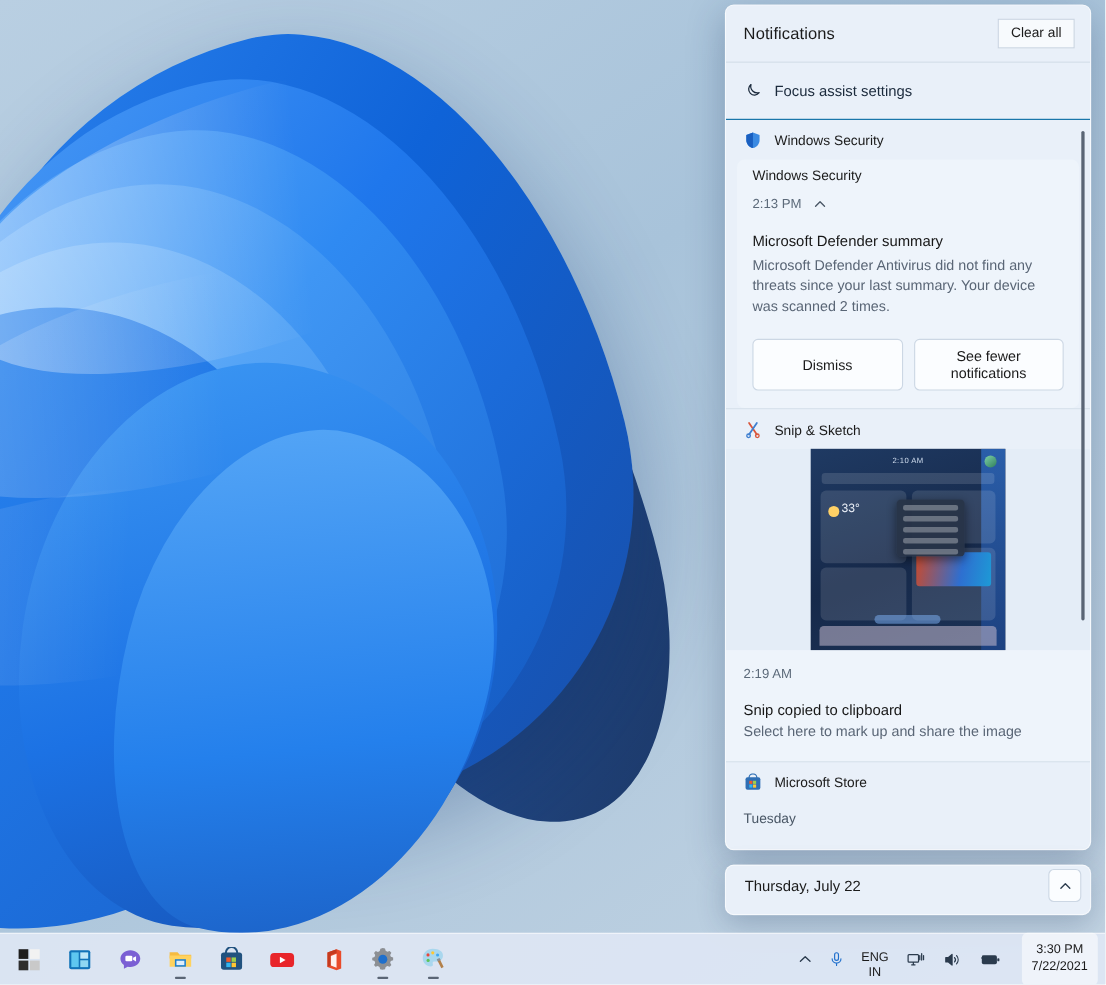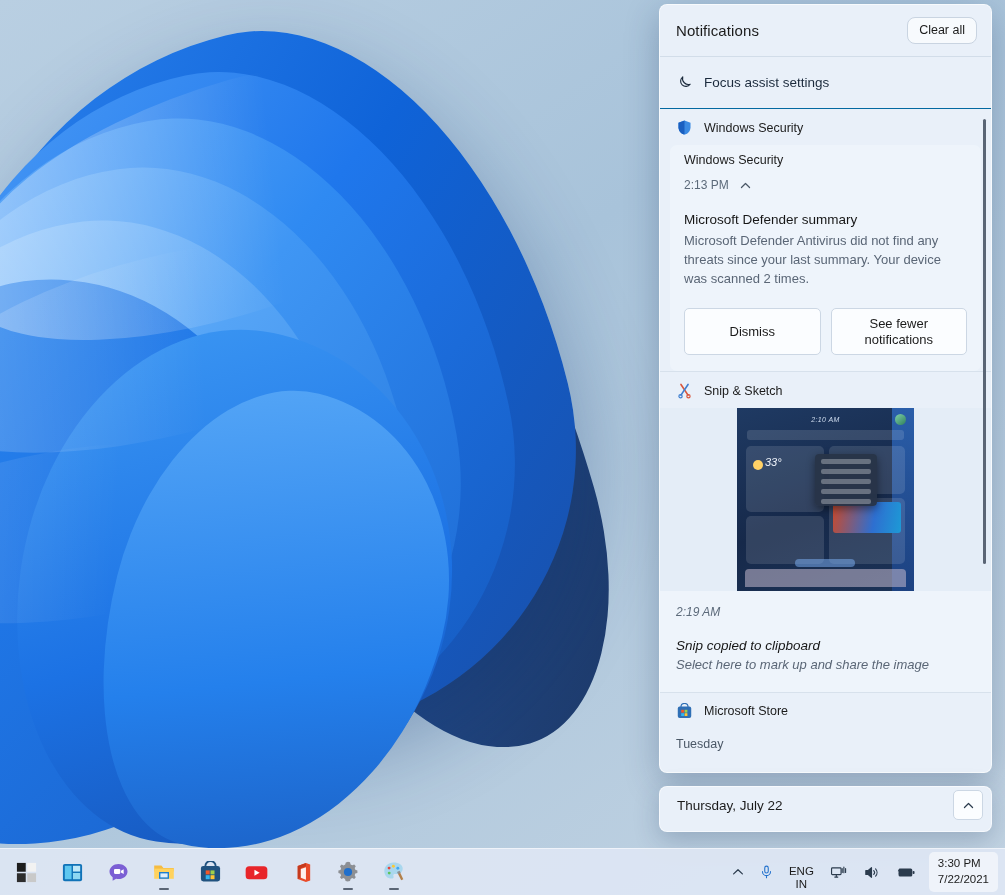--- a/index.html
+++ b/index.html
@@ -110,21 +110,21 @@
   .nc-title {
     font-size: 15px;
     color: #1b1b1b;
     letter-spacing: .1px;
   }
   .clear-all-btn {
     font-size: 12.5px;
     color: #1b1b1b;
     background: #f7fafd;
     border: 1px solid #c9d4e1;
-    border-radius: 8px;
+    border-radius: 0;
     padding: 5px 11px;
     cursor: pointer;
     line-height: 1.2;
   }
 
   .focus-row {
     height: 52px;
     flex: 0 0 52px;
     display: flex;
     align-items: center;
@@ -190,21 +190,21 @@
     display: flex; align-items: center; justify-content: center;
     text-align: center;
     line-height: 1.25;
     padding: 4px 6px;
     font-family: "Liberation Sans", sans-serif;
   }
 
   .nc-divider { height: 1px; background: #d7e1ec; margin: 0; }
 
   
-  .snip-card { background: #eef4fb; font-style: italic; }
+  .snip-card { background: #eef4fb; }
   .snip-thumb-wrap {
     display: flex; justify-content: center;
     background: #e4edf7;
     padding: 0;
   }
   .snip-thumb {
     width: 177px; height: 183px;
     position: relative;
     overflow: hidden;
     background: linear-gradient(160deg,#1f3a63 0%, #16294a 55%, #1c3357 100%);
@@ -312,25 +312,25 @@
   .tray-btn {
     display:flex; align-items:center; justify-content:center;
     padding: 0 7px; height: 38px; border-radius: 5px; cursor: pointer;
   }
   .lang-btn {
     display:flex; flex-direction:column; align-items:center; justify-content:center;
     padding: 0 8px; height: 38px; border-radius: 5px; cursor: pointer;
     font-size: 11.5px; color: #1b1b1b; line-height: 1.12; margin-top: 12px;
   }
   .clock-btn {
-    display:flex; flex-direction:column; align-items:flex-start; justify-content:center;
-    padding: 4px 9px; height: 40px; border-radius: 5px; cursor: pointer;
+    display:flex; flex-direction:column; align-items:center; justify-content:center;
+    padding: 4px 9px; height: 48px; border-radius: 5px; cursor: pointer;
     background: rgba(255,255,255,.55);
     font-size: 11.5px; color: #1b1b1b; line-height: 1.35;
-    margin-left: 6px;
+    margin-left: 12px;
   }
 </style>
 </head>
 <body>
 
 <div id="desktop">
 
   <div class="bloom-wrap">
     <div class="petal p-dark"></div>
     <div class="petal p1"></div>

